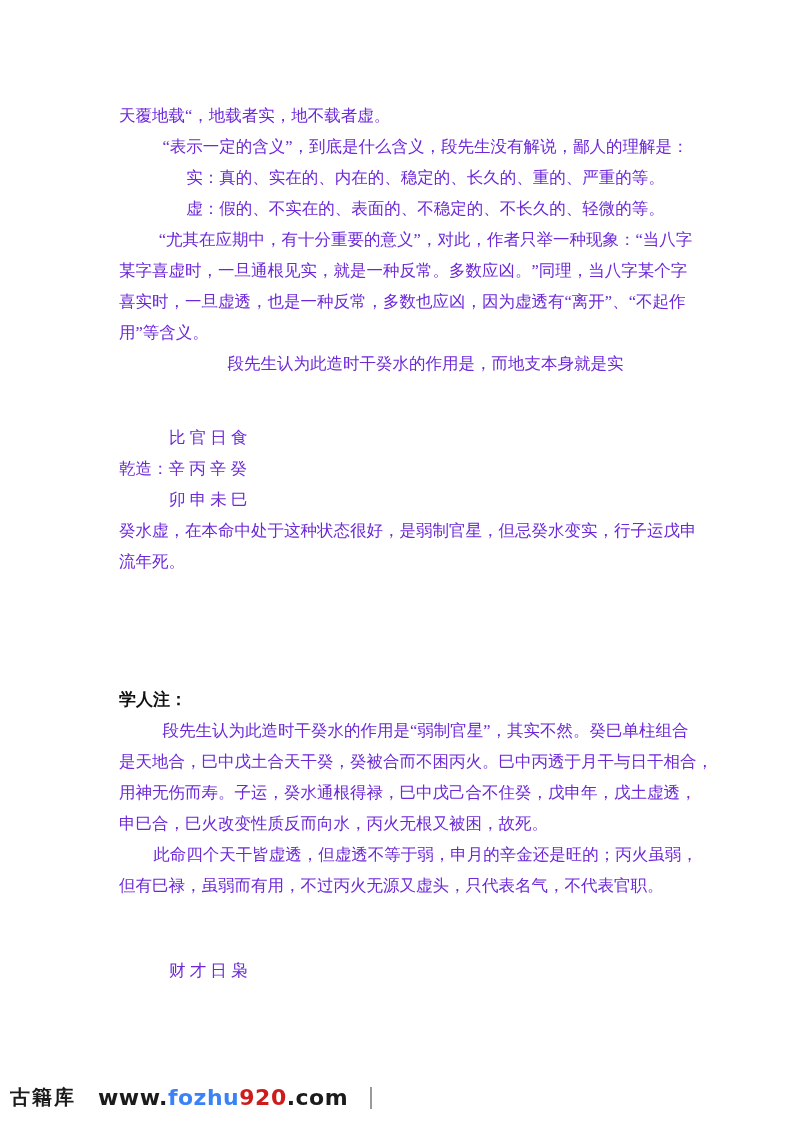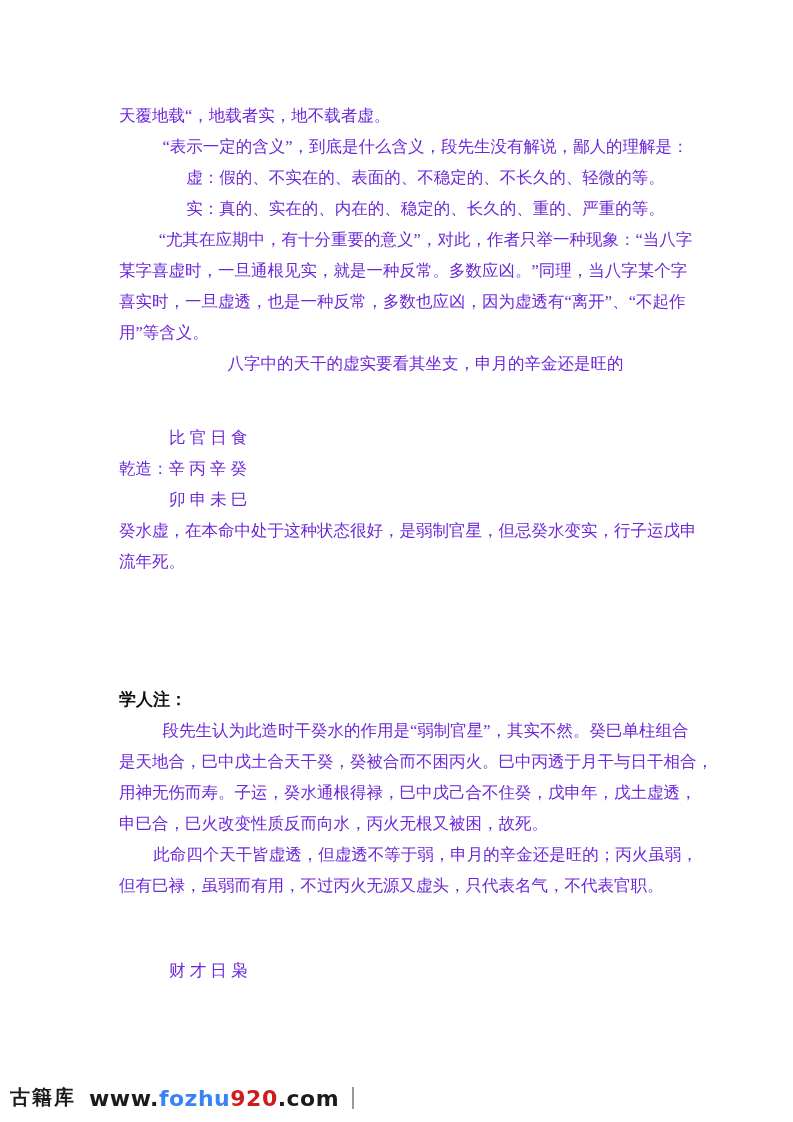--- a/index.html
+++ b/index.html
@@ -36,22 +36,22 @@
     font-size: 17px;
     line-height: 31px;
     height: 31px;
     color: #111111;
   }
   .watermark {
     position: absolute;
     left: 10px;
     top: 1084px;
     display: flex;
-    align-items: flex-end;
-    gap: 13px;
+    align-items: center;
+    gap: 22px;
     font-family: "DejaVu Sans", "Liberation Sans", sans-serif;
     font-weight: bold;
     white-space: nowrap;
   }
   .wm-site {
     font-size: 20px;
     color: #1b1b1b;
     letter-spacing: 2px;
   }
   .wm-url {
@@ -69,27 +69,27 @@
   }
 </style>
 </head>
 <body>
 
 <div class="page">
 
   <section class="sec" style="top:100px">
     <div class="ln">天覆地载“，地载者实，地不载者虚。</div>
     <div class="ln ind">“表示一定的含义”，到底是什么含义，段先生没有解说，鄙人的理解是：</div>
+    <div class="ln ind">实：真的、实在的、内在的、稳定的、长久的、重的、严重的等。</div>
     <div class="ln ind">虚：假的、不实在的、表面的、不稳定的、不长久的、轻微的等。</div>
-    <div class="ln ind">实：真的、实在的、内在的、稳定的、长久的、重的、严重的等。</div>
     <div class="ln ind">“尤其在应期中，有十分重要的意义”，对此，作者只举一种现象：“当八字</div>
     <div class="ln">某字喜虚时，一旦通根见实，就是一种反常。多数应凶。”同理，当八字某个字</div>
     <div class="ln">喜实时，一旦虚透，也是一种反常，多数也应凶，因为虚透有“离开”、“不起作</div>
     <div class="ln">用”等含义。</div>
-    <div class="ln ind">八字中的天干的虚实要看其坐支，申月的辛金还是旺的</div>
+    <div class="ln ind">段先生认为此造时干癸水的作用是，而地支本身就是实</div>
   </section>
 
   <section class="sec" style="top:422px">
     <div class="ln pil">比 官 日 食</div>
     <div class="ln"><span>乾造：</span><span>辛 丙 辛 癸</span></div>
     <div class="ln pil">卯 申 未 巳</div>
   </section>
 
   <section class="sec" style="top:515px">
     <div class="ln">癸水虚，在本命中处于这种状态很好，是弱制官星，但忌癸水变实，行子运戊申</div>

